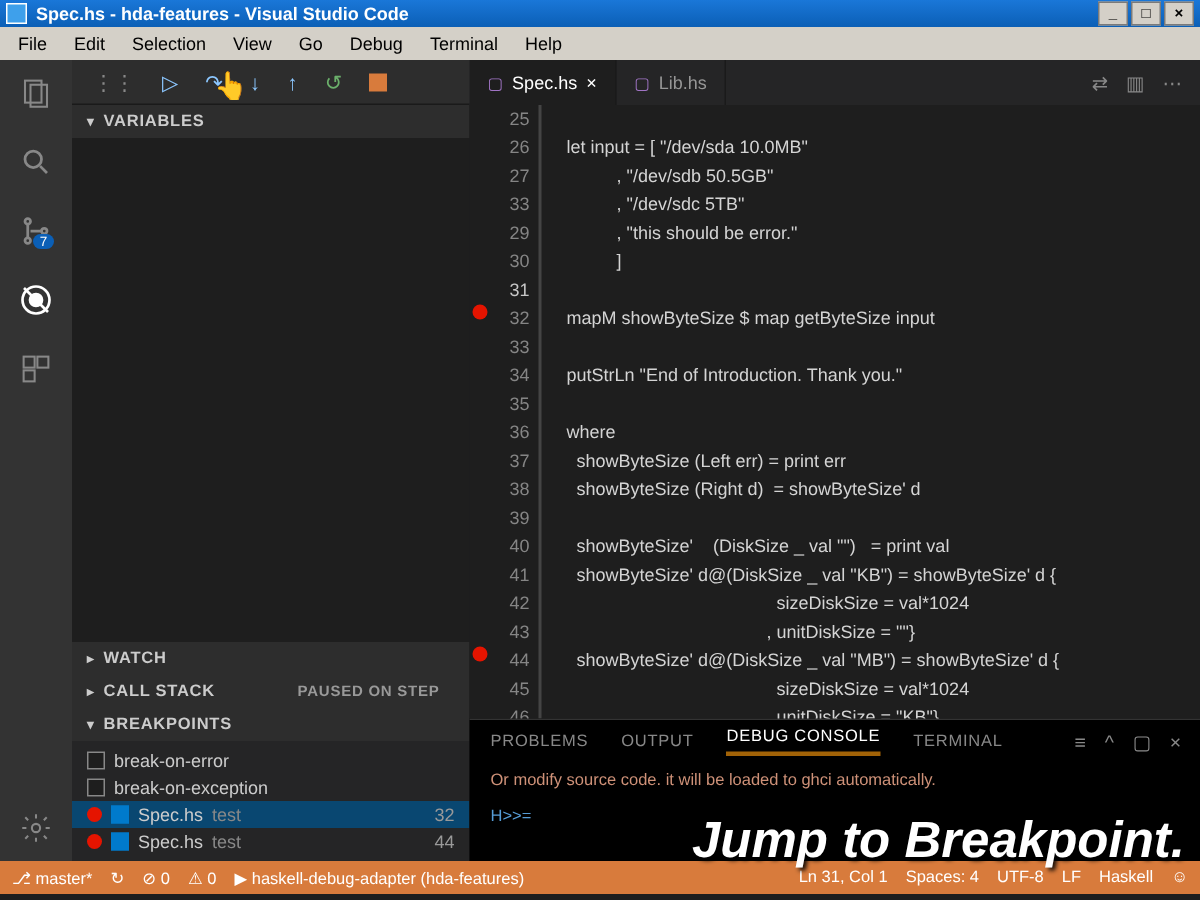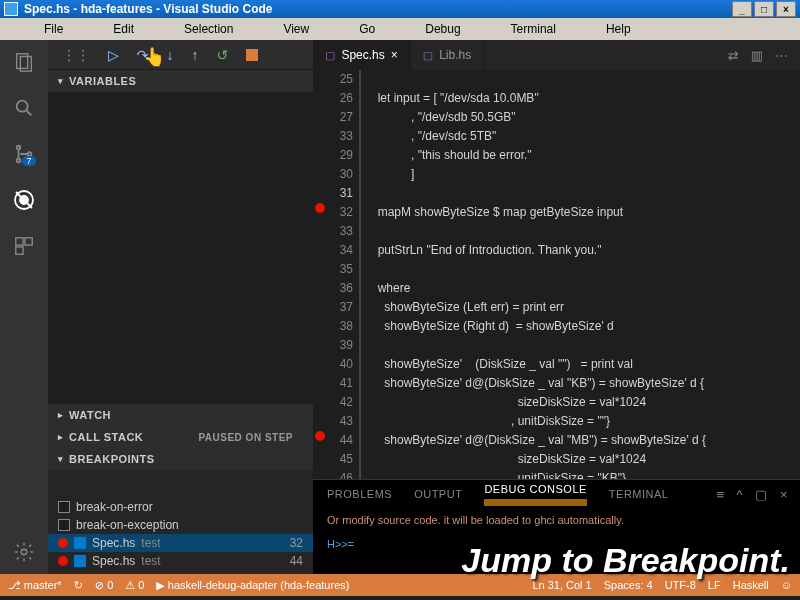--- a/index.html
+++ b/index.html
@@ -5,42 +5,42 @@
 * { margin: 0; padding: 0; box-sizing: border-box; font-family: "Segoe UI", sans-serif; }
 body { width: 800px; height: 600px; overflow: hidden; background: #1e1e1e; position: relative; }
 
 .titlebar { height: 18px; background: linear-gradient(#1a77d8, #0b5fb6); color: #fff; display: flex; align-items: center; justify-content: space-between; padding: 0 4px; font-size: 12px; font-weight: bold; }
 .titlebar .left { display: flex; align-items: center; gap: 6px; }
 .titlebar .vsicon { width: 14px; height: 14px; background: #3ea0eb; border: 1px solid #fff; }
 .titlebar .winbtns { display: flex; }
 .winbtn { width: 20px; height: 16px; border: 1px solid #7a7a7a; background: #d4d0c8; margin-left: 2px; display: flex; align-items: center; justify-content: center; font-size: 10px; color: #000; }
 
 .menubar { height: 22px; background: #d4d0c8; display: flex; align-items: center; padding: 0 4px; font-size: 12px; color: #000; gap: 2px; }
-.menubar span { padding: 2px 8px; margin-left: 32px; }
+.menubar span { padding: 2px 8px; }
 
 .main { display: flex; height: 534px; }
 .activitybar { width: 48px; background: #333; display: flex; flex-direction: column; align-items: center; padding-top: 10px; gap: 22px; color: #888; }
 .activitybar .icon { width: 24px; height: 24px; display: flex; align-items: center; justify-content: center; cursor: pointer; }
 .activitybar .icon.active { color: #fff; }
 .activitybar .bottom { margin-top: auto; margin-bottom: 10px; }
 .badge { position: absolute; background: #0b5fb6; color: #fff; border-radius: 8px; font-size: 9px; padding: 0 4px; margin-top: 14px; margin-left: 10px; }
 
 .sidebar { width: 265px; background: #252526; color: #ccc; font-size: 11px; display: flex; flex-direction: column; }
 .dbgtoolbar { height: 30px; background: #2d2d2d; border-bottom: 1px solid #1a1a1a; display: flex; align-items: center; padding-left: 14px; gap: 18px; position: relative; }
 .dbgtoolbar .btn { color: #8cc7ff; font-size: 14px; cursor: pointer; }
 .dbgtoolbar .stop { width: 12px; height: 12px; background: #d87b3c; }
 .cursor-hand { position: absolute; left: 95px; top: 6px; font-size: 18px; color: #fff; pointer-events: none; z-index: 50; }
 
 .panel-header { height: 22px; background: #2d2d2d; display: flex; align-items: center; padding-left: 10px; gap: 6px; font-weight: bold; letter-spacing: 0.5px; }
 .panel-header .chev { font-size: 9px; }
 .panel-header .right { margin-left: auto; margin-right: 20px; color: #999; font-weight: bold; font-size: 10px; }
 .panel-body { flex: 1; background: #1e1e1e; }
 .vars-body { height: 320px; }
 
-.bp-list { padding: 4px 0; margin-top: 24px; }
+.bp-list { padding: 4px 0; }
 .bp-item { display: flex; align-items: center; padding: 2px 10px; gap: 6px; font-size: 12px; }
 .bp-item.sel { background: #094771; }
 .bp-check { width: 12px; height: 12px; border: 1px solid #888; background: #1e1e1e; }
 .bp-check.on { background: #007acc; border-color: #007acc; }
 .bp-dot { width: 10px; height: 10px; border-radius: 50%; background: #e51400; }
 .bp-ln { margin-left: auto; color: #999; }
 
 .editor { flex: 1; display: flex; flex-direction: column; background: #1e1e1e; }
 .tabbar { height: 30px; background: #252526; display: flex; align-items: center; }
 .tab { height: 30px; display: flex; align-items: center; padding: 0 12px; gap: 6px; color: #969696; font-size: 12px; border-right: 1px solid #1a1a1a; }
@@ -53,21 +53,21 @@
 .bpcol { width: 14px; background: #1e1e1e; }
 .bpcol .dot { width: 10px; height: 10px; border-radius: 50%; background: #e51400; margin-left: 2px; }
 .gutter { width: 32px; text-align: right; color: #858585; padding-right: 6px; line-height: 19px; }
 .gutter .cur { color: #c6c6c6; }
 .codebody { flex: 1; padding-left: 10px; line-height: 19px; color: #d4d4d4; white-space: pre; border-left: 2px solid #444; }
 .line { height: 19px; }
 .bpcol .row { height: 19px; }
 
 .bottompanel { height: 95px; background: #000000; border-top: 1px solid #333; display: flex; flex-direction: column; }
 .bp-tabs { height: 28px; display: flex; align-items: center; padding-left: 14px; gap: 22px; font-size: 11px; color: #888; letter-spacing: 0.5px; }
-.bp-tabs .t.active { color: #fff; border-bottom: 7px solid #a16207; padding-bottom: 4px; }
+.bp-tabs .t.active { color: #fff; border-bottom: 3px solid #a16207; padding-bottom: 4px; }
 .bp-tabs .icons { margin-left: auto; display: flex; gap: 12px; padding-right: 12px; font-size: 13px; }
 .console { flex: 1; font-family: "Consolas", monospace; font-size: 11px; color: #ce9178; padding: 4px 14px; line-height: 16px; }
 .console .prompt { color: #569cd6; margin-top: 8px; }
 
 .statusbar { height: 22px; background: #d87b3c; color: #fff; display: flex; align-items: center; font-size: 11px; padding: 0 8px; gap: 12px; }
 .statusbar .right { margin-left: auto; display: flex; gap: 12px; }
 
 .overlay-text { position: absolute; right: 10px; bottom: 20px; color: #fff; font-size: 34px; font-weight: 800; font-style: italic; text-shadow: 2px 2px 3px rgba(0,0,0,0.9); pointer-events: none; font-family: "Arial Black", sans-serif; }
 </style>
 </head>

